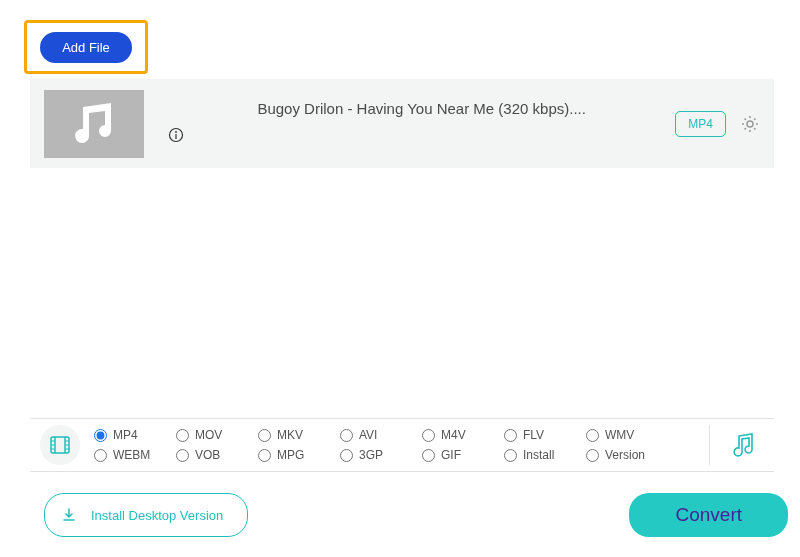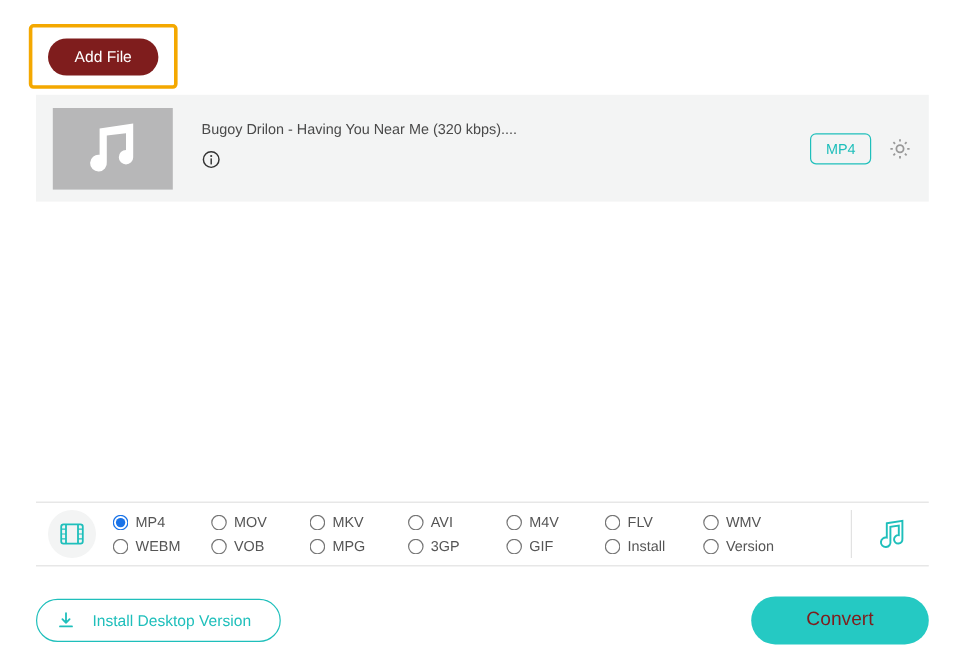--- a/index.html
+++ b/index.html
@@ -7,21 +7,21 @@
 
 .highlight-box {
   position: absolute;
   top: 20px; left: 24px;
   width: 124px; height: 54px;
   border: 3px solid #f4a800;
   border-radius: 4px;
   display: flex; align-items: center; justify-content: center;
 }
 .add-file-btn {
-  background: #7f1d1d;
+  background: #1d4ed8;
   color: #fff;
   border: none;
   border-radius: 19px;
   padding: 8px 22px;
   font-size: 13px;
   cursor: pointer;
 }
 
 .file-row {
   position: absolute;
@@ -34,21 +34,21 @@
 }
 .file-thumb {
   width: 100px; height: 68px;
   background: #b7b7b8;
   display: flex; align-items: center; justify-content: center;
 }
 .file-info {
   margin-left: 24px;
   flex: 1;
 }
-.file-title { font-size: 12px; color: #4a4a4a; }
+.file-title { font-size: 15px; color: #4a4a4a; text-align: center; }
 .info-icon { margin-top: 10px; display: inline-block; }
 .format-badge {
   border: 1px solid #1fbfbb;
   color: #1fbfbb;
   border-radius: 5px;
   padding: 5px 12px;
   font-size: 12px;
   margin-right: 14px;
 }
 .gear-icon { display: inline-flex; }
@@ -79,44 +79,43 @@
 .radio-item {
   display: flex; align-items: center;
   font-size: 12px; color: #555;
 }
 .radio-item input { margin-right: 6px; accent-color: #1a73e8; }
 .divider { width: 1px; height: 40px; background: #e2e2e2; margin: 0 14px; }
 .music-icon-wrap { display: flex; align-items: center; padding: 0 6px; }
 
 .bottom-bar {
   position: absolute;
-  left: 30px; bottom: 20px;
+  left: 44px; bottom: 20px;
   width: 744px;
   display: flex;
   justify-content: space-between;
-  align-items: center;
 }
 .install-btn {
   border: 1px solid #1fbfbb;
   background: #fff;
   color: #1fbfbb;
   border-radius: 20px;
   padding: 9px 24px 9px 16px;
   font-size: 13px;
   display: flex; align-items: center;
   cursor: pointer;
 }
 .install-btn svg { margin-right: 14px; }
 .convert-btn {
   background: #25c9c3;
-  color: #7f1d1d;
+  color: #4c1d95;
   border: none;
   border-radius: 20px;
   padding: 11px 46px;
-  font-size: 16px;
+  font-size: 19px;
   cursor: pointer;
 }
 </style>
 </head>
 <body>
 
 <div class="highlight-box">
   <button class="add-file-btn">Add File</button>
 </div>
 

